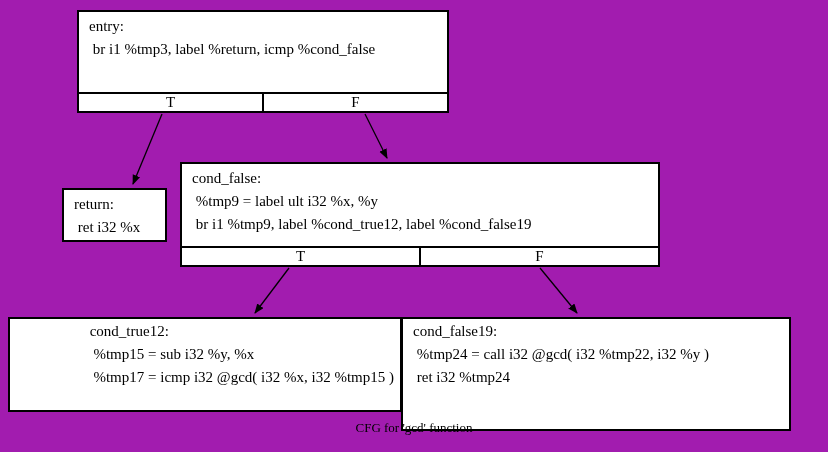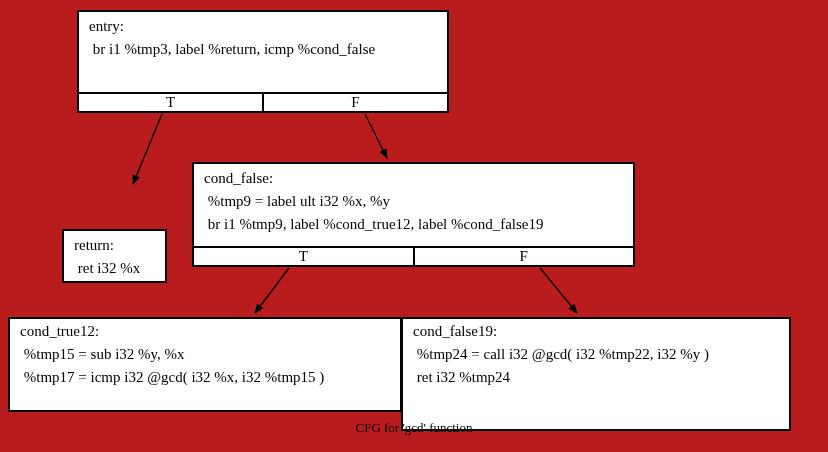--- a/index.html
+++ b/index.html
@@ -4,21 +4,21 @@
 <style>
   html, body {
     margin: 0;
     padding: 0;
     background: #ffffff;
   }
   .canvas {
     position: relative;
     width: 828px;
     height: 452px;
-    background: #b91c1c;
+    background: #a21caf;
     font-family: "Liberation Serif", "DejaVu Serif", serif;
     color: #000000;
     overflow: hidden;
   }
   .edges-layer {
     position: absolute;
     left: 0;
     top: 0;
     pointer-events: none;
   }
@@ -84,40 +84,40 @@
     <div class="node-body">
       <div class="line">entry:</div>
       <div class="line"> br i1 %tmp3, label %return, icmp %cond_false</div>
     </div>
     <div class="tf-row">
       <div class="tf-cell">T</div>
       <div class="tf-cell">F</div>
     </div>
   </div>
 
-  <div class="node" style="left:62px; top:188px; width:105px; height:54px;margin-top:41px;">
+  <div class="node" style="left:62px; top:188px; width:105px; height:54px;">
     <div class="node-body">
       <div class="line">return:</div>
       <div class="line"> ret i32 %x</div>
     </div>
   </div>
 
-  <div class="node" style="left:192px; top:162px; width:443px; height:105px;">
+  <div class="node" style="left:180px; top:162px; width:480px; height:105px;">
     <div class="node-body">
       <div class="line">cond_false:</div>
       <div class="line"> %tmp9 = label ult i32 %x, %y</div>
       <div class="line"> br i1 %tmp9, label %cond_true12, label %cond_false19</div>
     </div>
     <div class="tf-row">
       <div class="tf-cell">T</div>
       <div class="tf-cell">F</div>
     </div>
   </div>
 
-  <div class="node" style="left:8px; top:317px; width:394px; height:95px;">
+  <div class="node" style="left:8px; top:317px; width:394px; height:95px;align-items:flex-end;">
     <div class="node-body" style="padding-top:1px;">
       <div class="line">cond_true12:</div>
       <div class="line"> %tmp15 = sub i32 %y, %x</div>
       <div class="line"> %tmp17 = icmp i32 @gcd( i32 %x, i32 %tmp15 )</div>
     </div>
   </div>
 
   <div class="node" style="left:401px; top:317px; width:390px; height:114px;">
     <div class="node-body" style="padding-top:1px;">
       <div class="line">cond_false19:</div>

